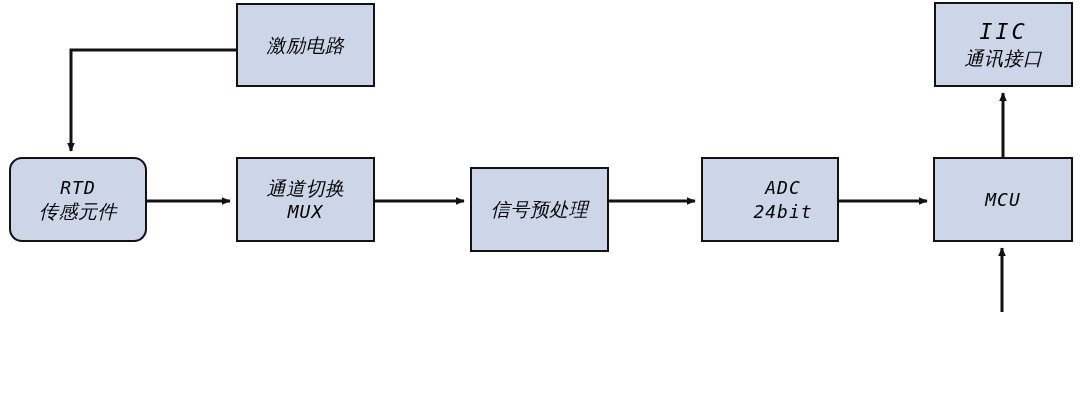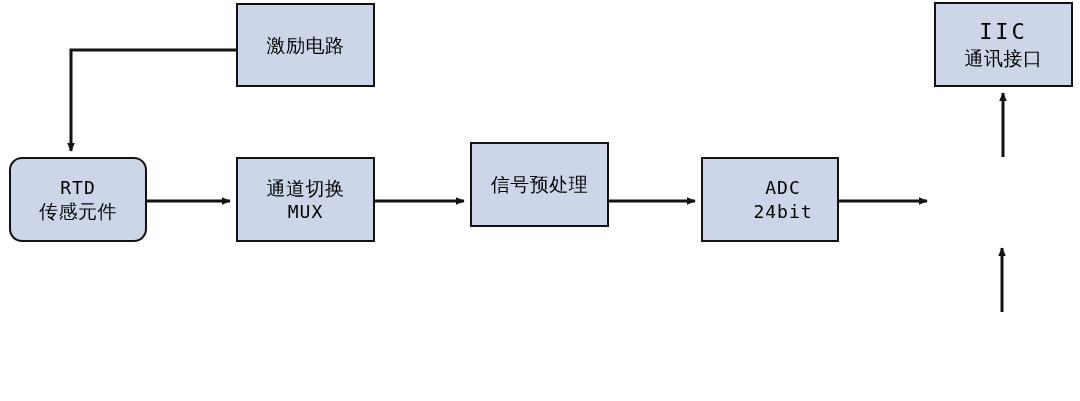--- a/index.html
+++ b/index.html
@@ -10,20 +10,21 @@
   }
   body {
     font-family: "Liberation Sans", "DejaVu Sans", sans-serif;
   }
   #diagram-canvas {
     position: relative;
     width: 1080px;
     height: 401px;
     background: #ffffff;
     overflow: hidden;
+    font-style: italic;
   }
   .block {
     position: absolute;
     box-sizing: border-box;
     background: #ccd6e8;
     border: 2px solid #121212;
     display: flex;
     flex-direction: column;
     align-items: center;
     justify-content: center;
@@ -53,21 +54,21 @@
   .mixed {
     font-family: "DejaVu Sans Mono", "Liberation Mono", monospace;
     font-size: 18px;
     letter-spacing: 0.5px;
   }
   
   #blk-excitation { left: 236px; top: 3px;   width: 139px; height: 84px; }
   #blk-iic        { left: 934px; top: 2px;   width: 139px; height: 85px; }
   #blk-rtd        { left: 9px;   top: 157px; width: 138px; height: 85px; border-radius: 13px; }
   #blk-mux        { left: 236px; top: 157px; width: 139px; height: 85px; }
-  #blk-signal     { left: 470px; top: 142px; width: 139px; height: 85px; text-align: center; }
+  #blk-signal     { left: 470px; top: 167px; width: 139px; height: 85px; text-align: center; }
   #blk-adc        { left: 701px; top: 157px; width: 138px; height: 85px; padding-left: 26px; }
   #blk-mcu        { left: 933px; top: 157px; width: 140px; height: 85px; }
   #blk-calib      { left: 934px; top: 312px; width: 139px; height: 85px; }
 
   #wires {
     position: absolute;
     left: 0;
     top: 0;
     width: 1080px;
     height: 401px;
@@ -122,15 +123,18 @@
 
   <div class="block" id="blk-signal">
     <span class="line cn">信号预处理</span>
   </div>
 
   <div class="block" id="blk-adc">
     <span class="line mono">ADC</span>
     <span class="line mono">24bit</span>
   </div>
 
+  <div class="block" id="blk-mcu">
+    <span class="line mono">MCU</span>
+  </div>
 
 
 </div>
 
 </body></html>

